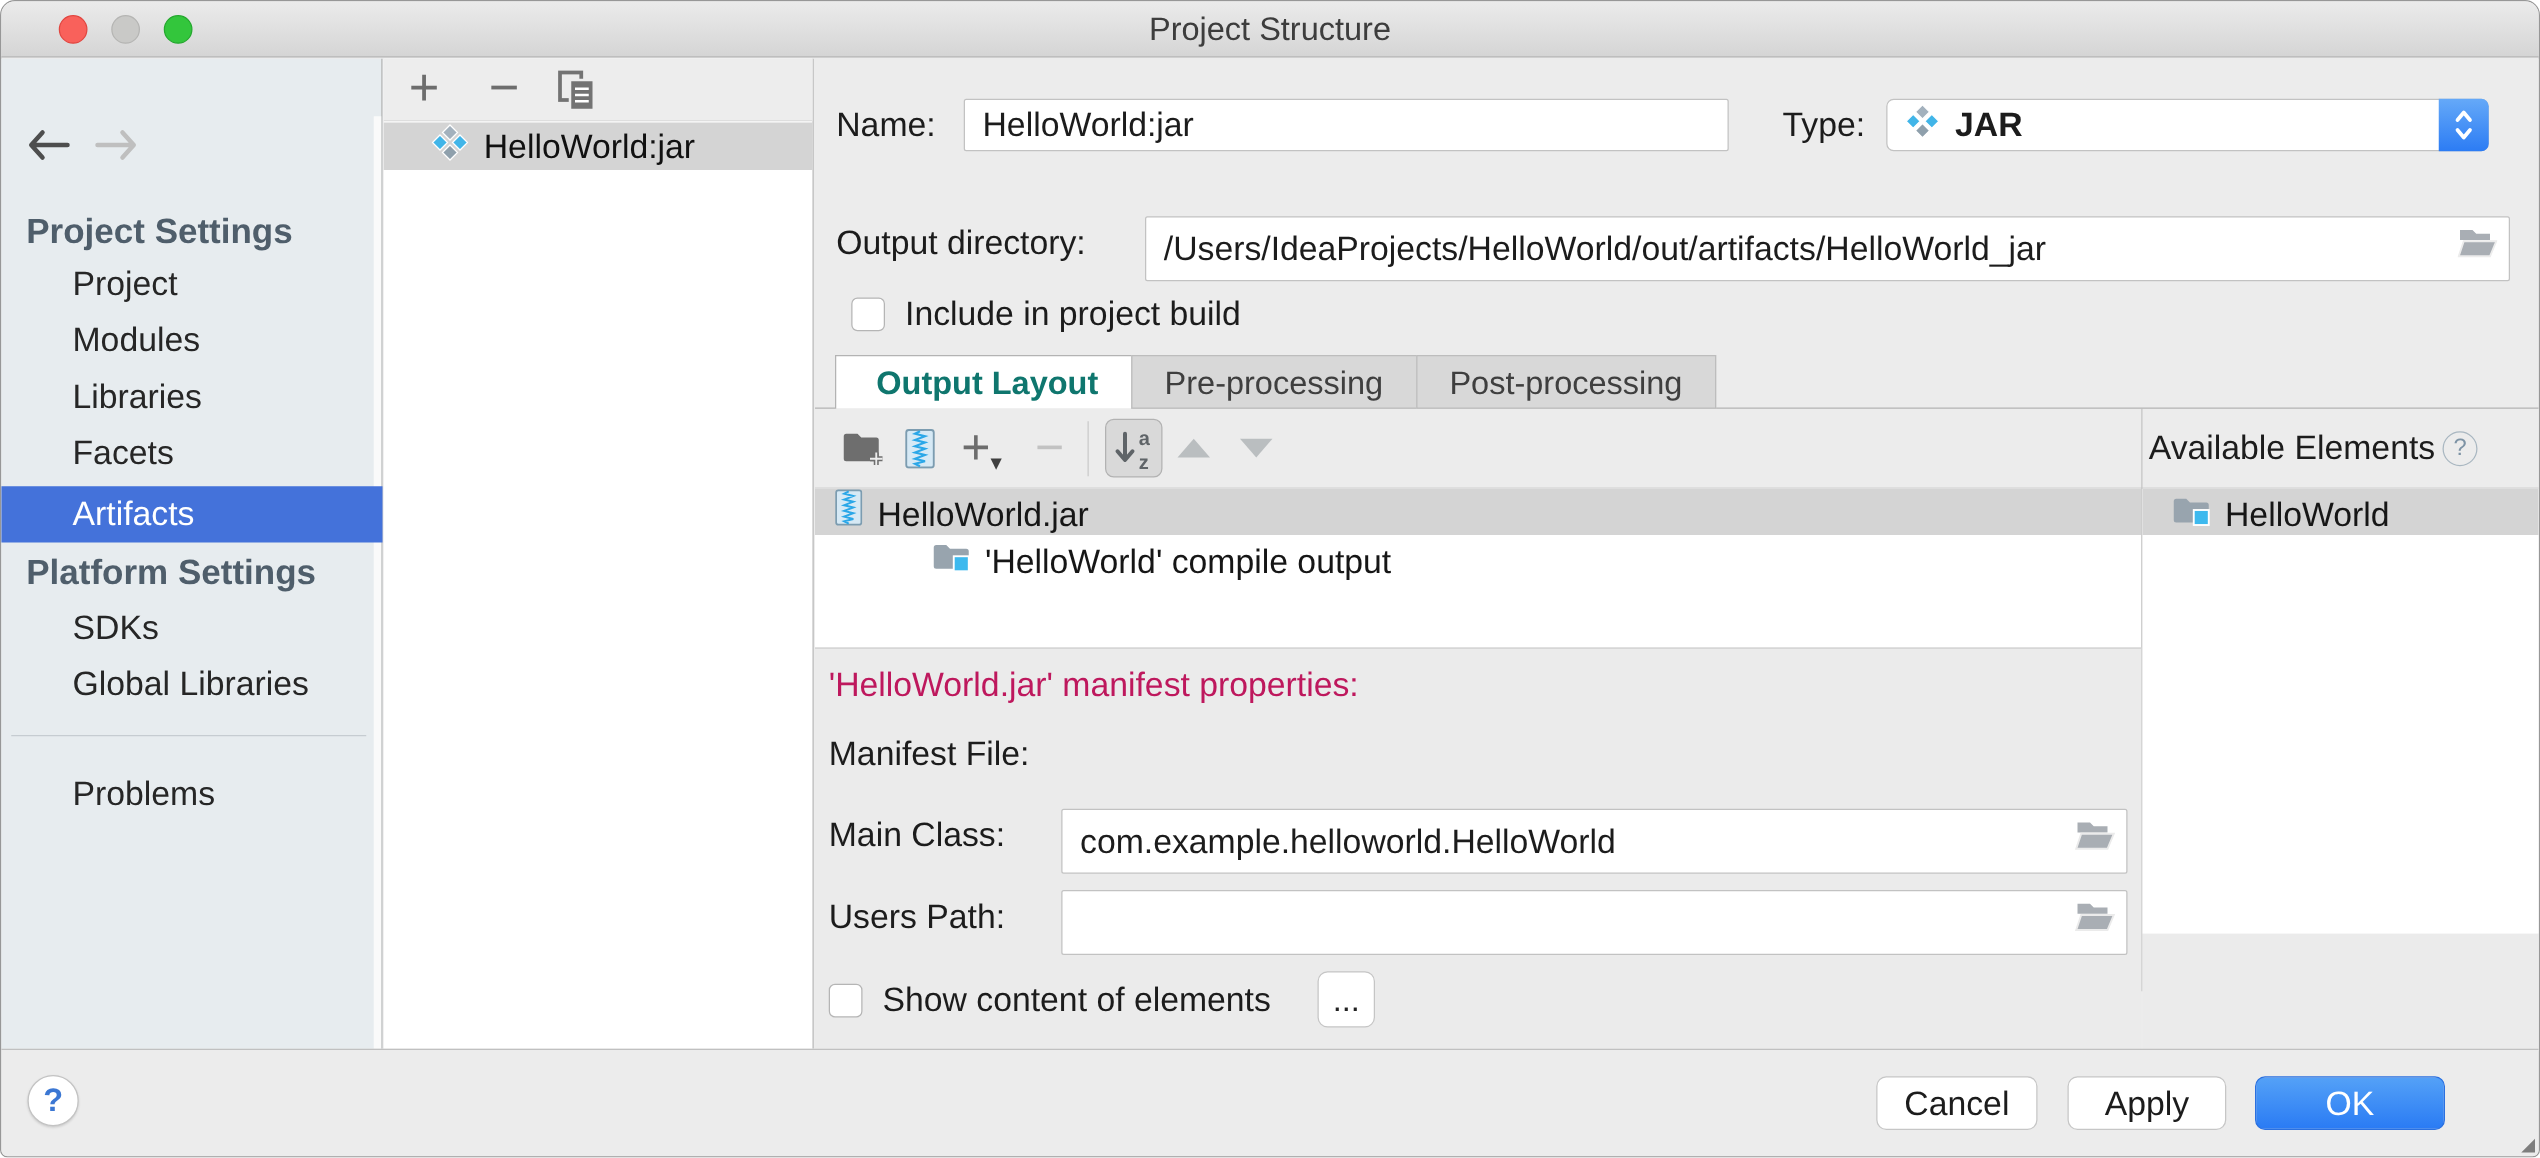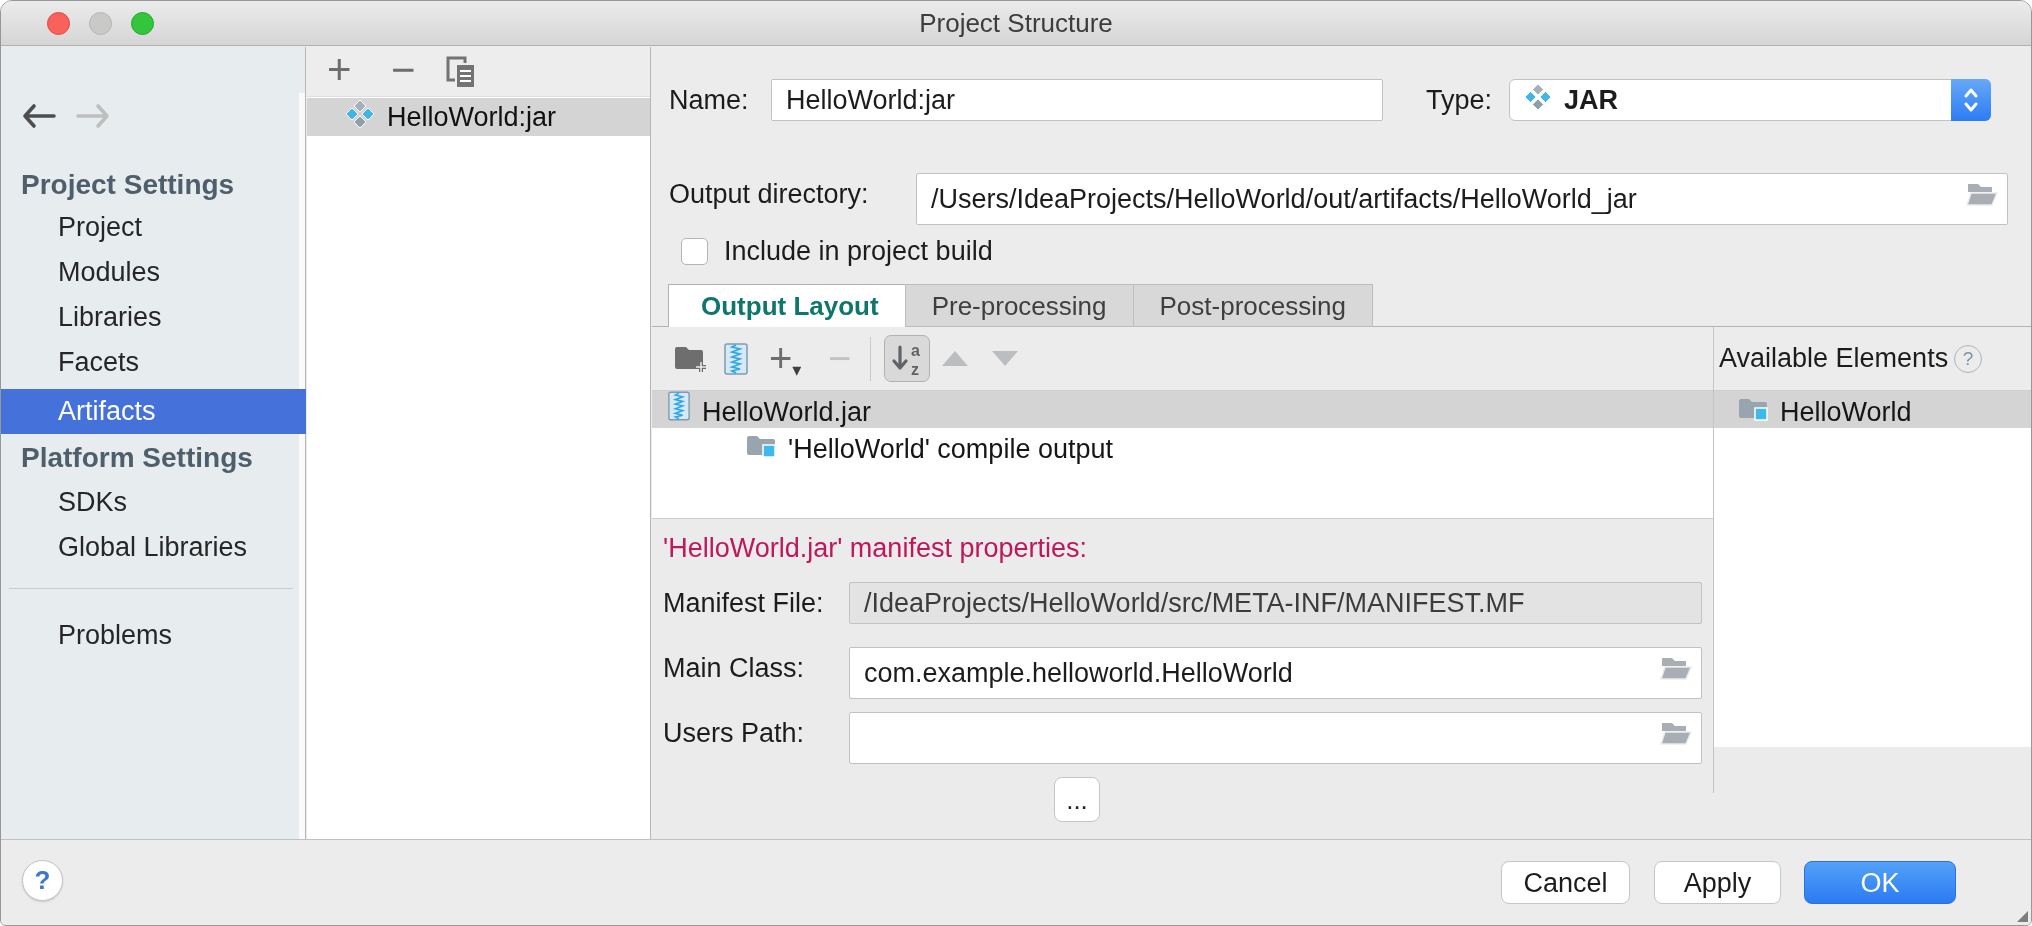--- a/index.html
+++ b/index.html
@@ -290,21 +290,20 @@
         </span>
         <span>HelloWorld</span>
       </div>
     </div>
     <div class="right-lower"></div>
 
     <div class="manifest">
       <div class="m-heading">'HelloWorld.jar' manifest properties:</div>
 
       <div class="lbl" style="left:11px;top:63px">Manifest File:</div>
-      <input class="tfield readonly-field" style="left: 197px; top: 63px; width: 853px;" readonly="" value="/IdeaProjects/HelloWorld/src/META-INF/MANIFEST.MF">
 
       <div class="lbl" style="left:11px;top:128px">Main Class:</div>
       <div class="field-wrap" style="left:197px;top:128px;width:853px">
         <input value="com.example.helloworld.HelloWorld" style="">
         <span class="browse">
           <svg width="32" height="26" viewBox="0 0 32 26">
             <path d="M2 3 h10 l3 3 h11 v5 h-24 Z" fill="#a9aeb4"></path>
             <path d="M5 12 h26 l-5 12 h-25 Z" fill="#a9aeb4" stroke="#ebebeb" stroke-width="1.5"></path>
           </svg>
         </span>
@@ -314,20 +313,24 @@
       <div class="field-wrap" style="left:197px;top:193px;width:853px">
         <input value="" style="">
         <span class="browse">
           <svg width="32" height="26" viewBox="0 0 32 26">
             <path d="M2 3 h10 l3 3 h11 v5 h-24 Z" fill="#a9aeb4"></path>
             <path d="M5 12 h26 l-5 12 h-25 Z" fill="#a9aeb4" stroke="#ebebeb" stroke-width="1.5"></path>
           </svg>
         </span>
       </div>
 
+      <div class="abs" style="left:11px;top:266px;display:flex;align-items:center;gap:16px">
+        <span class="checkbox"></span>
+        <span style="font-size:27px;color:#1c1c1c">Show content of elements</span>
+      </div>
       <button class="more-btn">...</button>
     </div>
   </div>
 
   <div class="footer">
     <div class="help-btn">?</div>
     <button class="btn" style="left:1500px;width:129px">Cancel</button>
     <button class="btn" style="left:1653px;width:127px">Apply</button>
     <button class="btn btn-ok" style="left:1803px;width:152px">OK</button>
     <span class="resize-corner"></span>

